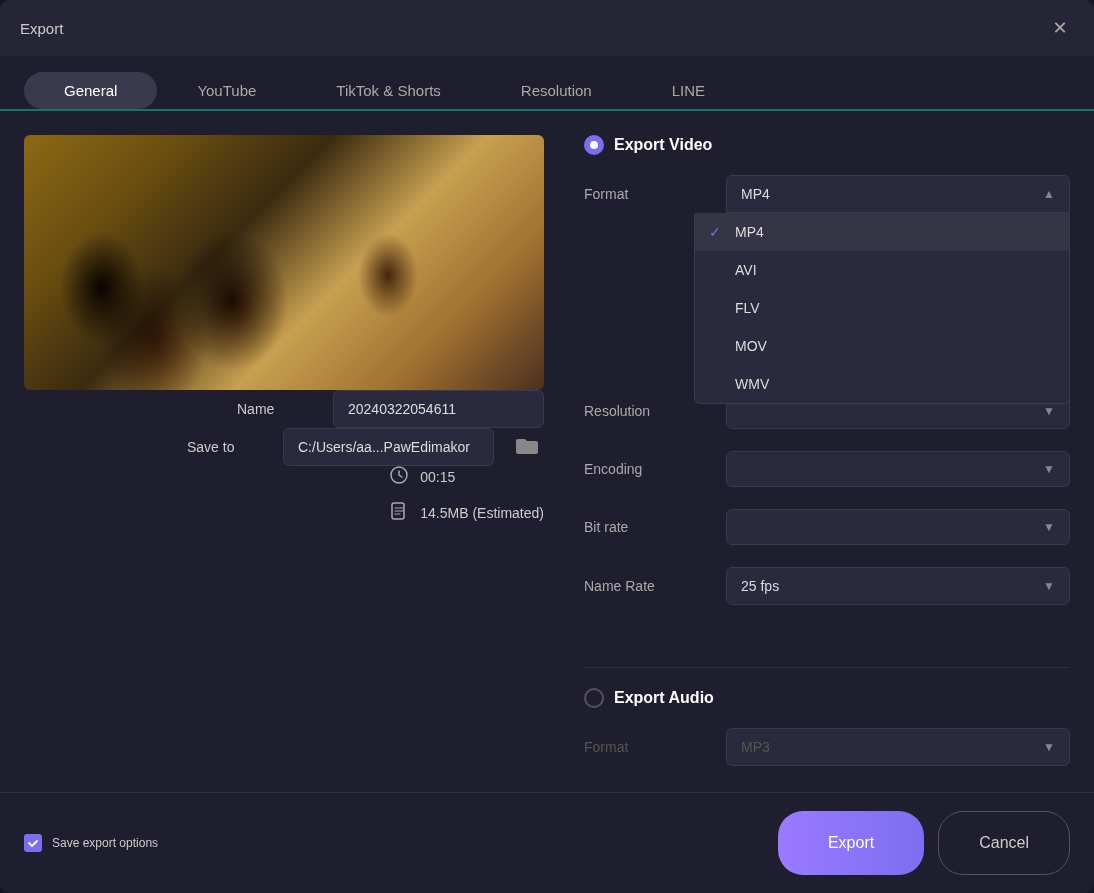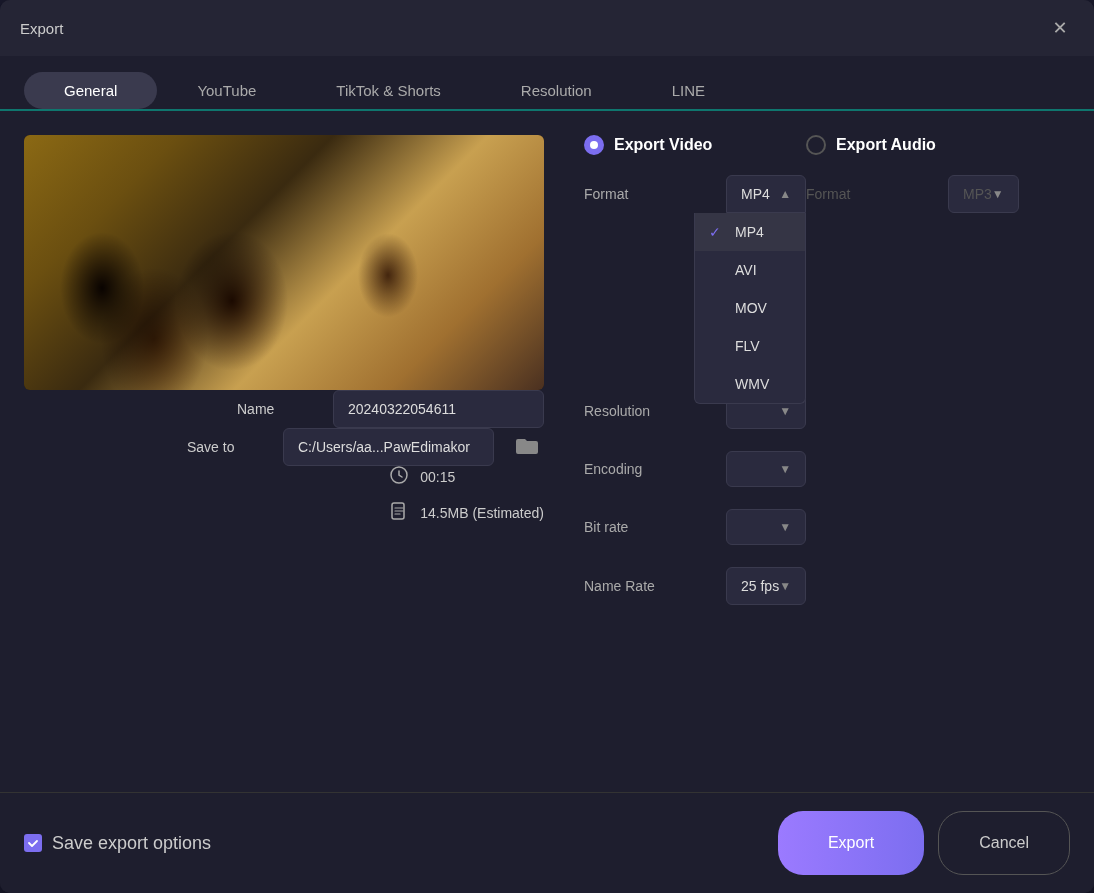--- a/index.html
+++ b/index.html
@@ -158,21 +158,21 @@
     }
     .meta-icon {
       color: #aaa;
       font-size: 16px;
     }
 
     
     .right-panel {
       flex: 1;
       display: flex;
-      flex-direction: row;
+      flex-direction: column;
       gap: 0;
     }
 
     .export-section {
       margin-bottom: 20px;
     }
     .section-header {
       display: flex;
       align-items: center;
       gap: 10px;
@@ -308,21 +308,21 @@
       border-radius: 3px;
       display: flex;
       align-items: center;
       justify-content: center;
       cursor: pointer;
       flex-shrink: 0;
     }
     .checkbox svg { width: 12px; height: 12px; }
     .save-label {
       color: #ccc;
-      font-size: 18px;
+      font-size: 12px;
     }
     .footer-buttons {
       display: flex;
       gap: 14px;
     }
     .btn-export {
       background: linear-gradient(90deg, #9b7aff, #7c6ef0);
       border: none;
       border-radius: 25px;
       color: #fff;
@@ -433,25 +433,25 @@
               <div class="dropdown-item selected">
                 <span class="check-mark">✓</span>
                 <span>MP4</span>
               </div>
               <div class="dropdown-item">
                 <span class="check-mark"></span>
                 <span>AVI</span>
               </div>
               <div class="dropdown-item">
                 <span class="check-mark"></span>
-                <span>MOV</span>
+                <span>FLV</span>
               </div>
               <div class="dropdown-item">
                 <span class="check-mark"></span>
-                <span>FLV</span>
+                <span>MOV</span>
               </div>
               <div class="dropdown-item">
                 <span class="check-mark"></span>
                 <span>WMV</span>
               </div>
             </div>
           </div>
         </div>
 
         <div class="field-row" style="margin-top: 180px; align-items: center;">

